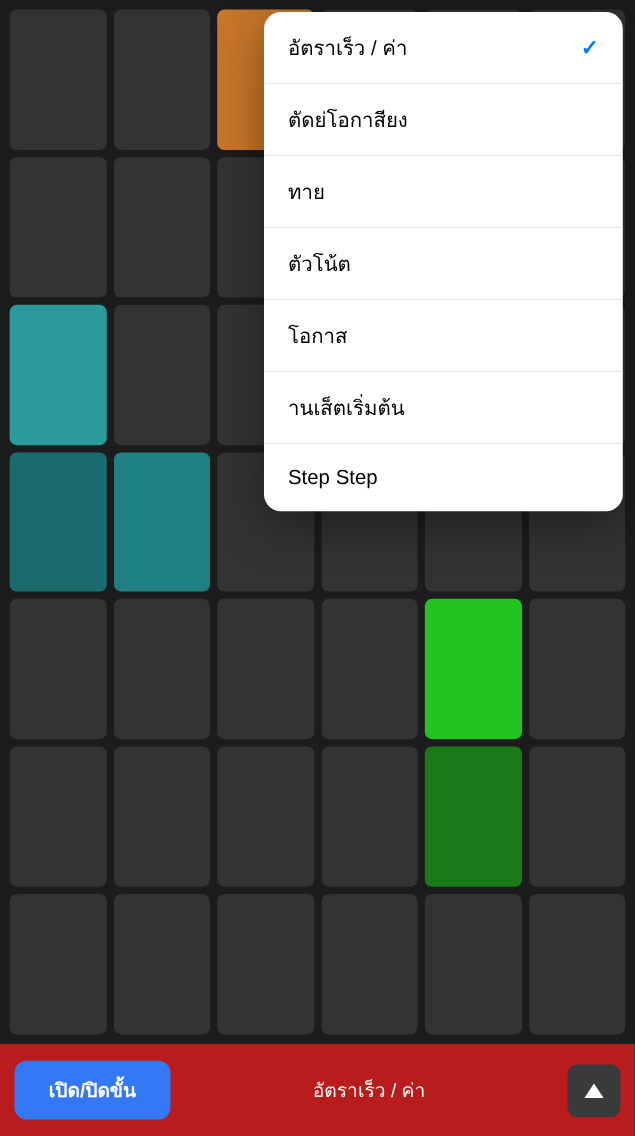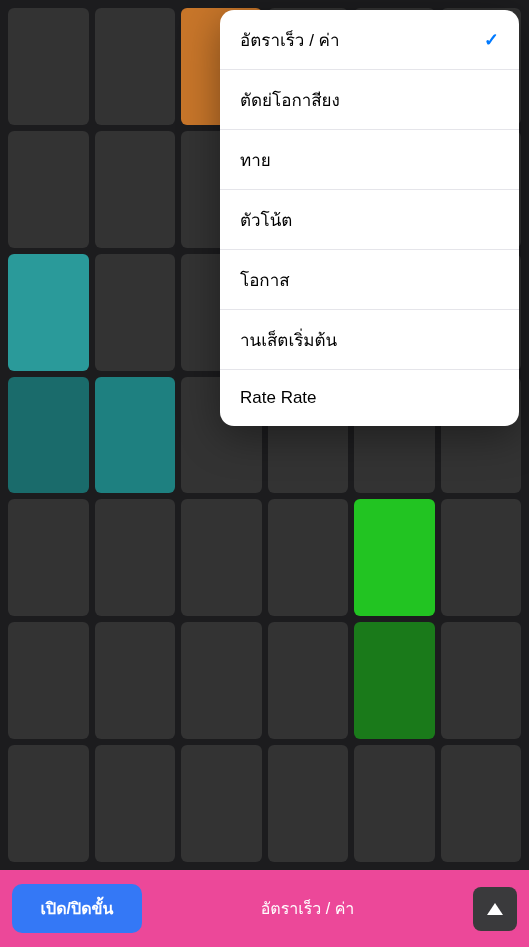--- a/index.html
+++ b/index.html
@@ -80,21 +80,21 @@
       font-weight: 600;
     }
 
     
     .bottom-toolbar {
       position: absolute;
       bottom: 0;
       left: 0;
       right: 0;
       height: 77px;
-      background: #ec4899;
+      background: #b91c1c;
       display: flex;
       align-items: center;
       padding: 0 12px;
       gap: 10px;
     }
 
     .btn-toggle {
       background: #3478f6;
       border-radius: 10px;
       padding: 12px 20px;
@@ -214,21 +214,21 @@
   </div>
 
 
 
 
   <div class="menu-item">
     <span class="menu-item-text">านเส็ตเริ่มต้น</span>
   </div>
 
   <div class="menu-item">
-    <span class="menu-item-text">Rate Rate</span>
+    <span class="menu-item-text">Step Step</span>
   </div>
 
 
 </div>
 
 <div class="bottom-toolbar">
   <button class="btn-toggle">เปิด/ปิดขั้น</button>
   <span class="toolbar-label">อัตราเร็ว / ค่า</span>
   <button class="arrow-btn">
     <div class="arrow-up"></div>

